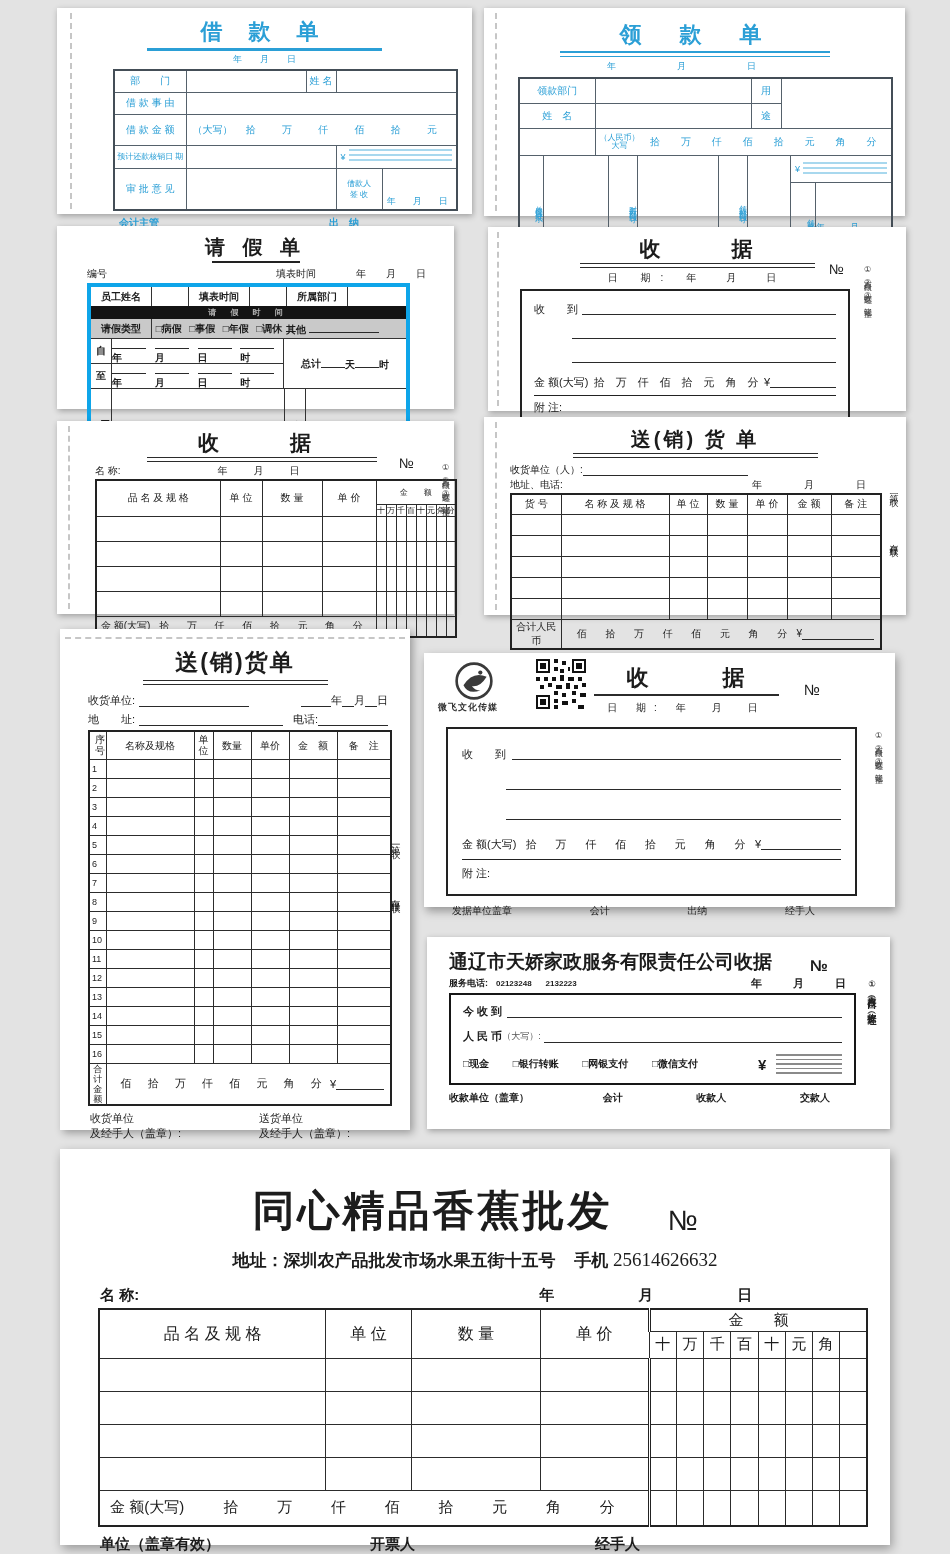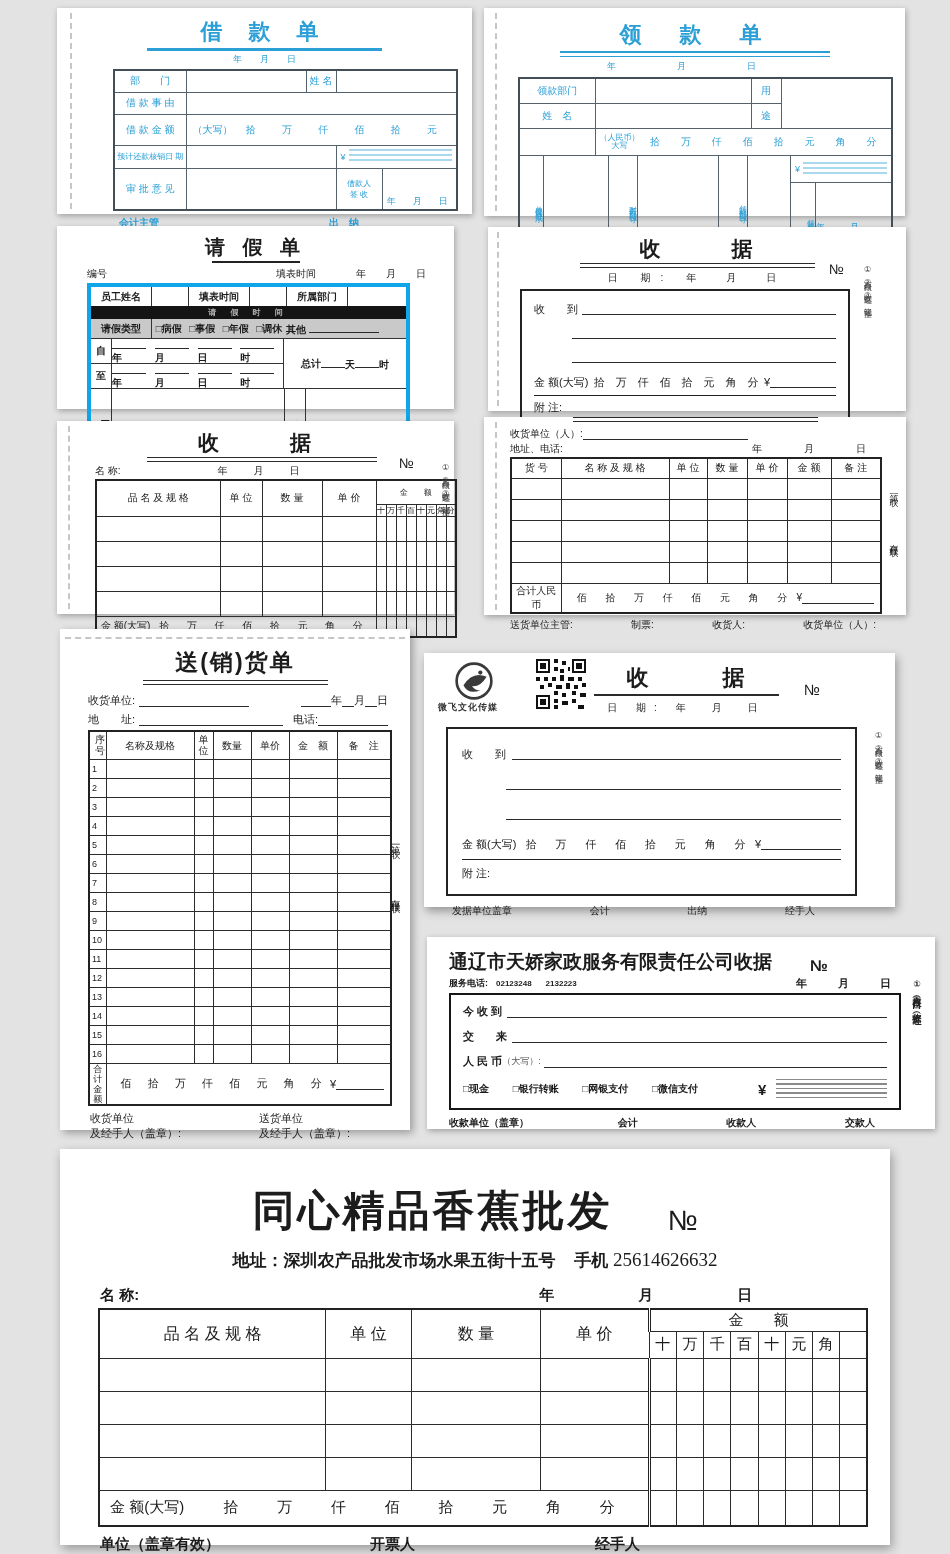--- a/index.html
+++ b/index.html
@@ -444,20 +444,21 @@
     <div class="footRow" style="margin:4px 40px 0 40px;">
       <span>单位（盖章有效）</span>
       <span style="margin-left:72px;">开票人</span>
       <span style="margin-left:70px;">经手人</span>
     </div>
     <div class="sideNote" style="right:4px;top:42px;">①存根白②收据红③记账蓝</div>
   </div>
 
   <div class="card" style="left:484px;top:417px;width:422px;height:198px;">
     <div class="perfL" style="left:11px"></div>
+    <div class="ctr t-blk" style="margin-top:9px;font-size:20px;letter-spacing:3px;">送(销) 货 单</div>
     <div class="dl" style="width:245px;margin:0 auto;"></div>
     <div class="row lbl10" style="margin:5px 24px 0 26px;">
       <span>收货单位（人）:</span>
       <span class="u" style="width:165px;"></span>
     </div>
     <div class="row lbl10" style="margin:1px 24px 0 26px;">
       <span>地址、电话:</span>
       <span style="flex:1"></span>
       <span style="letter-spacing:16px;">年　月　日</span>
     </div>
@@ -839,39 +840,35 @@
     </div>
     <div class="footRow" style="margin:8px 80px 0 28px;justify-content:space-between;">
       <span>发据单位盖章</span>
       <span>会计</span>
       <span>出纳</span>
       <span>经手人</span>
     </div>
     <div class="sideNote" style="right:12px;top:78px;">①存根白②收据红③记账蓝</div>
   </div>
 
-  <div class="card" style="left:427px;top:937px;width:508px;height:192px;">
+  <div class="card" style="left:427px;top:937px;width:463px;height:192px;">
     <div class="row" style="margin:12px 26px 0 22px;align-items:flex-end;">
       <span style="font-size:19px;font-weight:bold;">通辽市天娇家政服务有限责任公司收据</span>
       <span style="font-size:16px;font-weight:bold;margin-left:38px;">№</span>
     </div>
     <div class="row" style="margin:1px 34px 0 22px;font-size:9px;font-weight:bold;">
       <span>服务电话:</span>
       <span style="margin-left:8px;font-size:8px;">02123248</span>
       <span style="margin-left:14px;font-size:8px;">2132223</span>
       <span style="flex:1"></span>
       <span style="font-size:11px;letter-spacing:10px;">年　月　日</span>
     </div>
     <div style="margin:2px 34px 0 22px;border:2.5px solid #161616;padding:4px 12px;">
       <div class="row" style="height:25px;font-size:11px;font-weight:bold;">
         <span>今 收 到</span>
-        <span class="u" style="flex:1;margin-left:5px;border-bottom-width:1.5px;"></span>
-      </div>
-      <div class="row" style="height:25px;font-size:11px;font-weight:bold;">
-        <span>交　　来</span>
         <span class="u" style="flex:1;margin-left:5px;border-bottom-width:1.5px;"></span>
       </div>
       <div class="row" style="height:25px;font-size:11px;font-weight:bold;">
         <span>人 民 币</span>
         <span style="font-weight:normal;font-size:9px;color:#555;">（大写）:</span>
         <span class="u" style="flex:1;margin-left:3px;border-bottom-width:1.5px;"></span>
       </div>
       <div class="row" style="height:30px;font-size:10px;font-weight:bold;">
         <div class="row" style="width:235px;justify-content:space-between;">
             <span>□现金</span>

